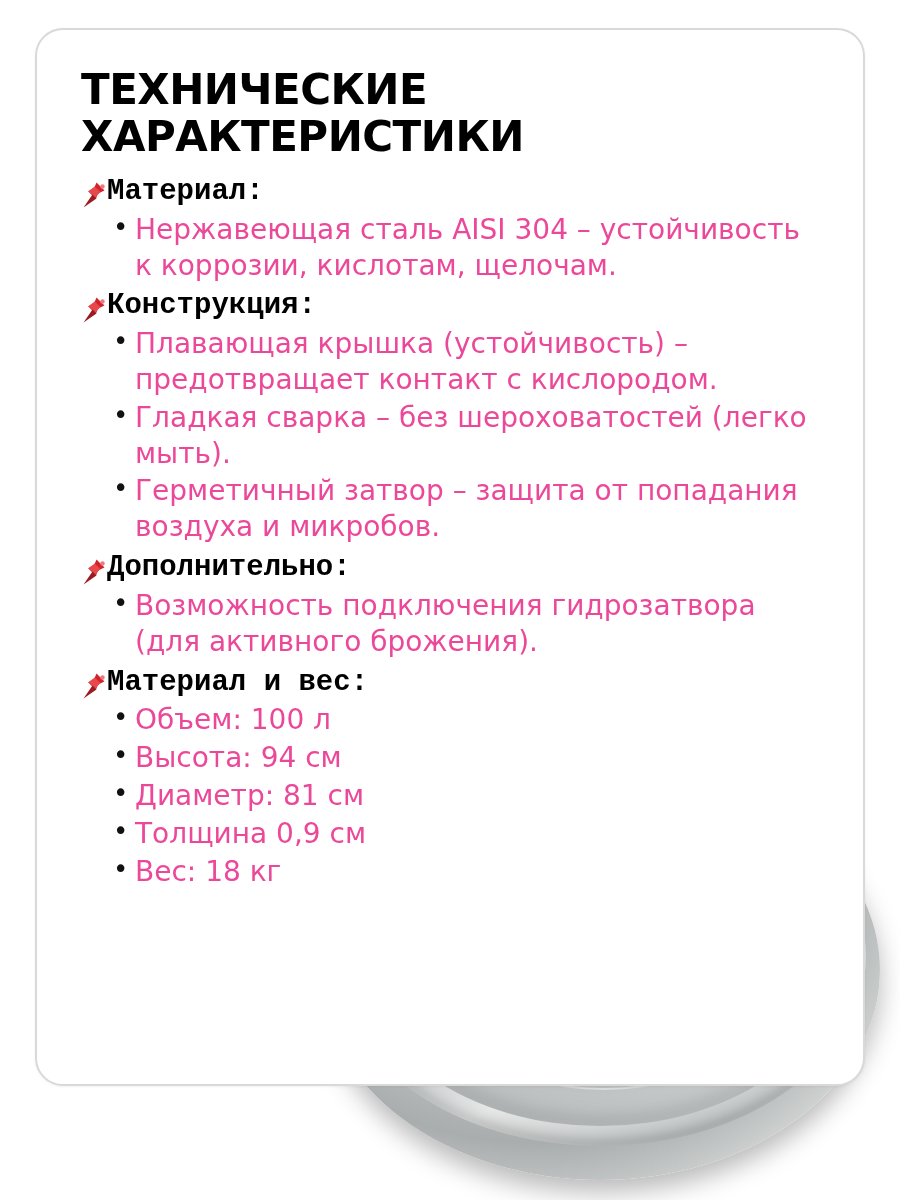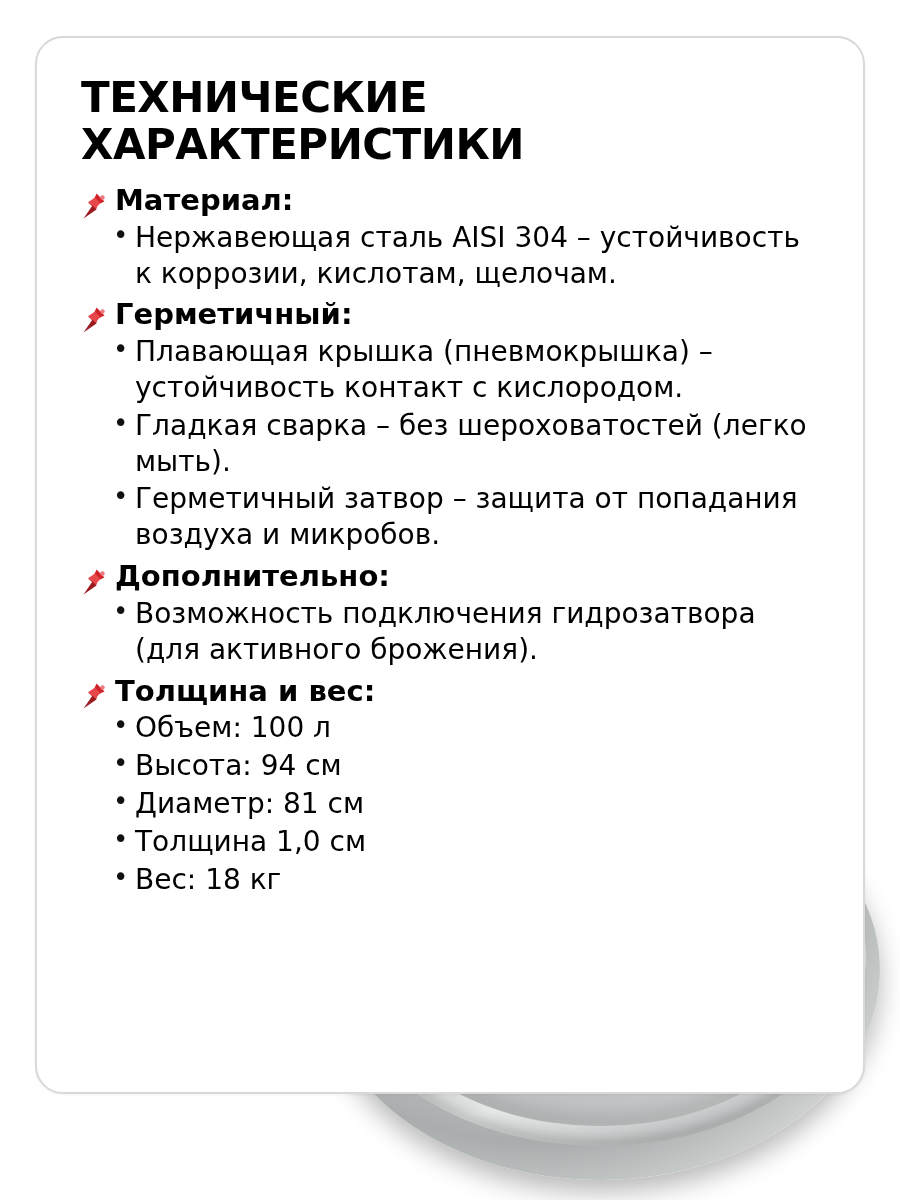--- a/index.html
+++ b/index.html
@@ -132,21 +132,21 @@
     height: 120px;
     border-radius: 50%;
     background: linear-gradient(120deg, rgba(255,255,255,0.55), rgba(255,255,255,0) 70%);
     transform: rotate(-14deg);
   }
 
   
   .card {
     position: absolute;
     left: 35px;
-    top: 36px;
+    top: 28px;
     width: 830px;
     height: 1058px;
     box-sizing: border-box;
     background: #ffffff;
     border: 2px solid #d9d9d9;
     border-radius: 28px;
     padding: 28px 44px 20px 44px;
     box-shadow: 0 1px 3px rgba(0,0,0,0.05);
   }
 
@@ -158,23 +158,23 @@
     letter-spacing: -0.5px;
     color: #000000;
     font-family: "DejaVu Sans", sans-serif;
   }
 
   .section {
     margin: 0 0 2px 0;
   }
   .section-head {
     display: flex;
-    align-items: flex-end;
-    gap: 8px;
+    align-items: center;
     margin: 6px 0 2px 0;
+    font-family: Liberation Mono, monospace;
   }
   .pin-icon {
     flex: 0 0 auto;
     width: 26px;
     height: 30px;
     position: relative;
     top: 3px;
   }
   .section-title {
     font-size: 29px;
@@ -184,21 +184,21 @@
   }
   ul.bullets {
     list-style: none;
     margin: 0 0 4px 0;
     padding: 0 0 0 30px;
   }
   ul.bullets li {
     position: relative;
     font-size: 28px;
     line-height: 1.28;
-    color: #000000;
+    color: #ec4899;
     padding-left: 24px;
     margin-bottom: 2px;
   }
   ul.bullets li::before {
     content: "•";
     position: absolute;
     left: 2px;
     top: -1px;
     font-size: 26px;
     color: #111;
@@ -244,24 +244,24 @@
   </div>
 
   <div class="section">
     <div class="section-head">
       <svg class="pin-icon" viewBox="0 0 26 30">
         <path d="M15.5 2.5 L23.5 10.5 L19.6 12.2 C17.8 13 16.5 14.4 15.8 16.2 L14.8 18.8 L7.2 11.2 L9.8 10.2 C11.6 9.5 13 8.2 13.8 6.4 Z" fill="#d0242a"></path>
         <path d="M13.8 6.4 L19.6 12.2 C17.8 13 16.5 14.4 15.8 16.2 L14.8 18.8 L7.2 11.2 Z" fill="#e8474c"></path>
         <path d="M11.5 14.5 L2.5 27.5 L15.5 18.5 Z" fill="#9c1b20"></path>
         <circle cx="21.5" cy="6.5" r="2.2" fill="#f0787c"></circle>
       </svg>
-      <span class="section-title"><b>Герметичный</b><span>:</span></span>
+      <span class="section-title"><b>Конструкция</b><span>:</span></span>
     </div>
     <ul class="bullets">
-      <li>Плавающая крышка (пневмокрышка) – устойчивость контакт с кислородом.</li>
+      <li>Плавающая крышка (устойчивость) – предотвращает контакт с кислородом.</li>
       <li>Гладкая сварка – без шероховатостей (легко мыть).</li>
       <li>Герметичный затвор – защита от попадания воздуха и микробов.</li>
     </ul>
   </div>
 
   <div class="section">
     <div class="section-head">
       <svg class="pin-icon" viewBox="0 0 26 30">
         <path d="M15.5 2.5 L23.5 10.5 L19.6 12.2 C17.8 13 16.5 14.4 15.8 16.2 L14.8 18.8 L7.2 11.2 L9.8 10.2 C11.6 9.5 13 8.2 13.8 6.4 Z" fill="#d0242a"></path>
         <path d="M13.8 6.4 L19.6 12.2 C17.8 13 16.5 14.4 15.8 16.2 L14.8 18.8 L7.2 11.2 Z" fill="#e8474c"></path>
@@ -276,24 +276,24 @@
   </div>
 
   <div class="section">
     <div class="section-head">
       <svg class="pin-icon" viewBox="0 0 26 30">
         <path d="M15.5 2.5 L23.5 10.5 L19.6 12.2 C17.8 13 16.5 14.4 15.8 16.2 L14.8 18.8 L7.2 11.2 L9.8 10.2 C11.6 9.5 13 8.2 13.8 6.4 Z" fill="#d0242a"></path>
         <path d="M13.8 6.4 L19.6 12.2 C17.8 13 16.5 14.4 15.8 16.2 L14.8 18.8 L7.2 11.2 Z" fill="#e8474c"></path>
         <path d="M11.5 14.5 L2.5 27.5 L15.5 18.5 Z" fill="#9c1b20"></path>
         <circle cx="21.5" cy="6.5" r="2.2" fill="#f0787c"></circle>
       </svg>
-      <span class="section-title"><b>Толщина и вес</b><span>:</span></span>
+      <span class="section-title"><b>Материал и вес</b><span>:</span></span>
     </div>
     <ul class="bullets spec-list">
       <li>Объем: 100 л</li>
       <li>Высота: 94 см</li>
       <li>Диаметр: 81 см</li>
-      <li>Толщина 1,0 см</li>
+      <li>Толщина 0,9 см</li>
       <li>Вес: 18 кг</li>
     </ul>
   </div>
 
 </div>
 
 </body></html>

